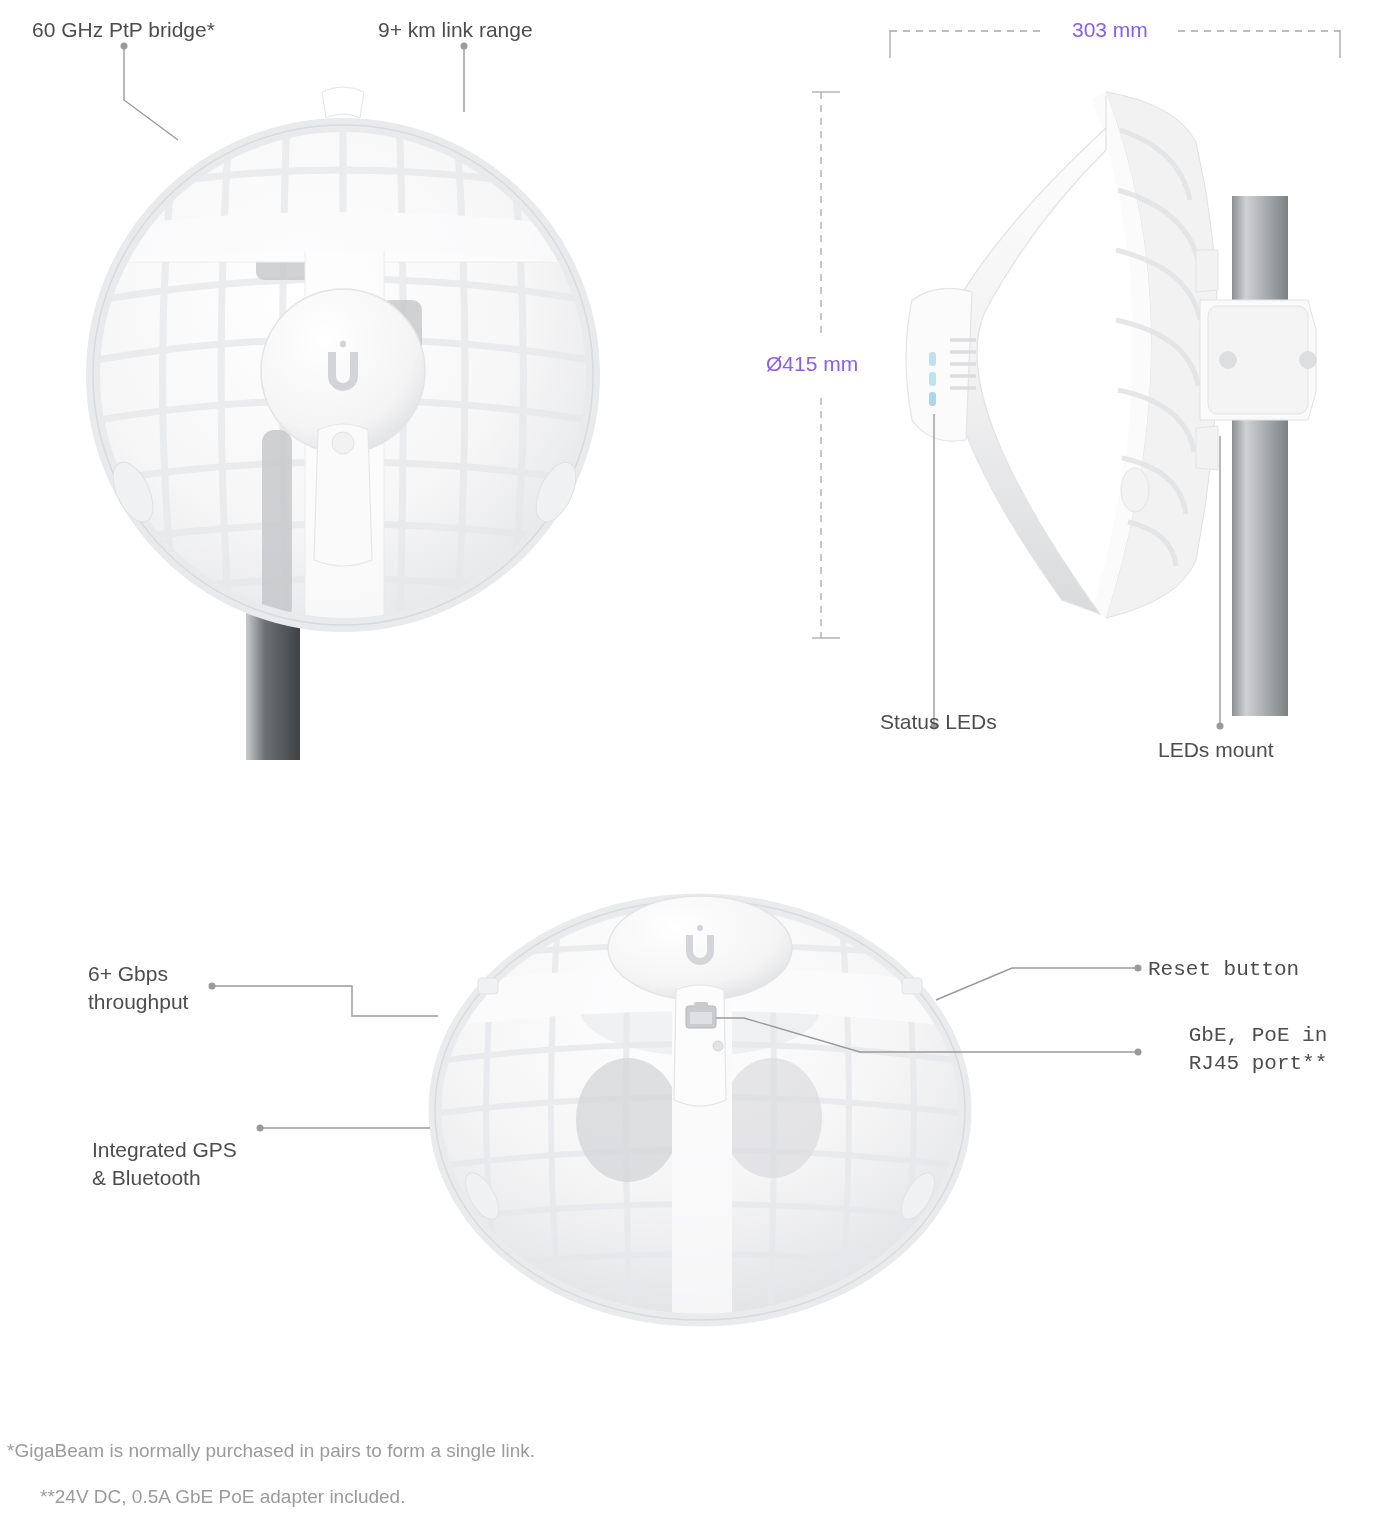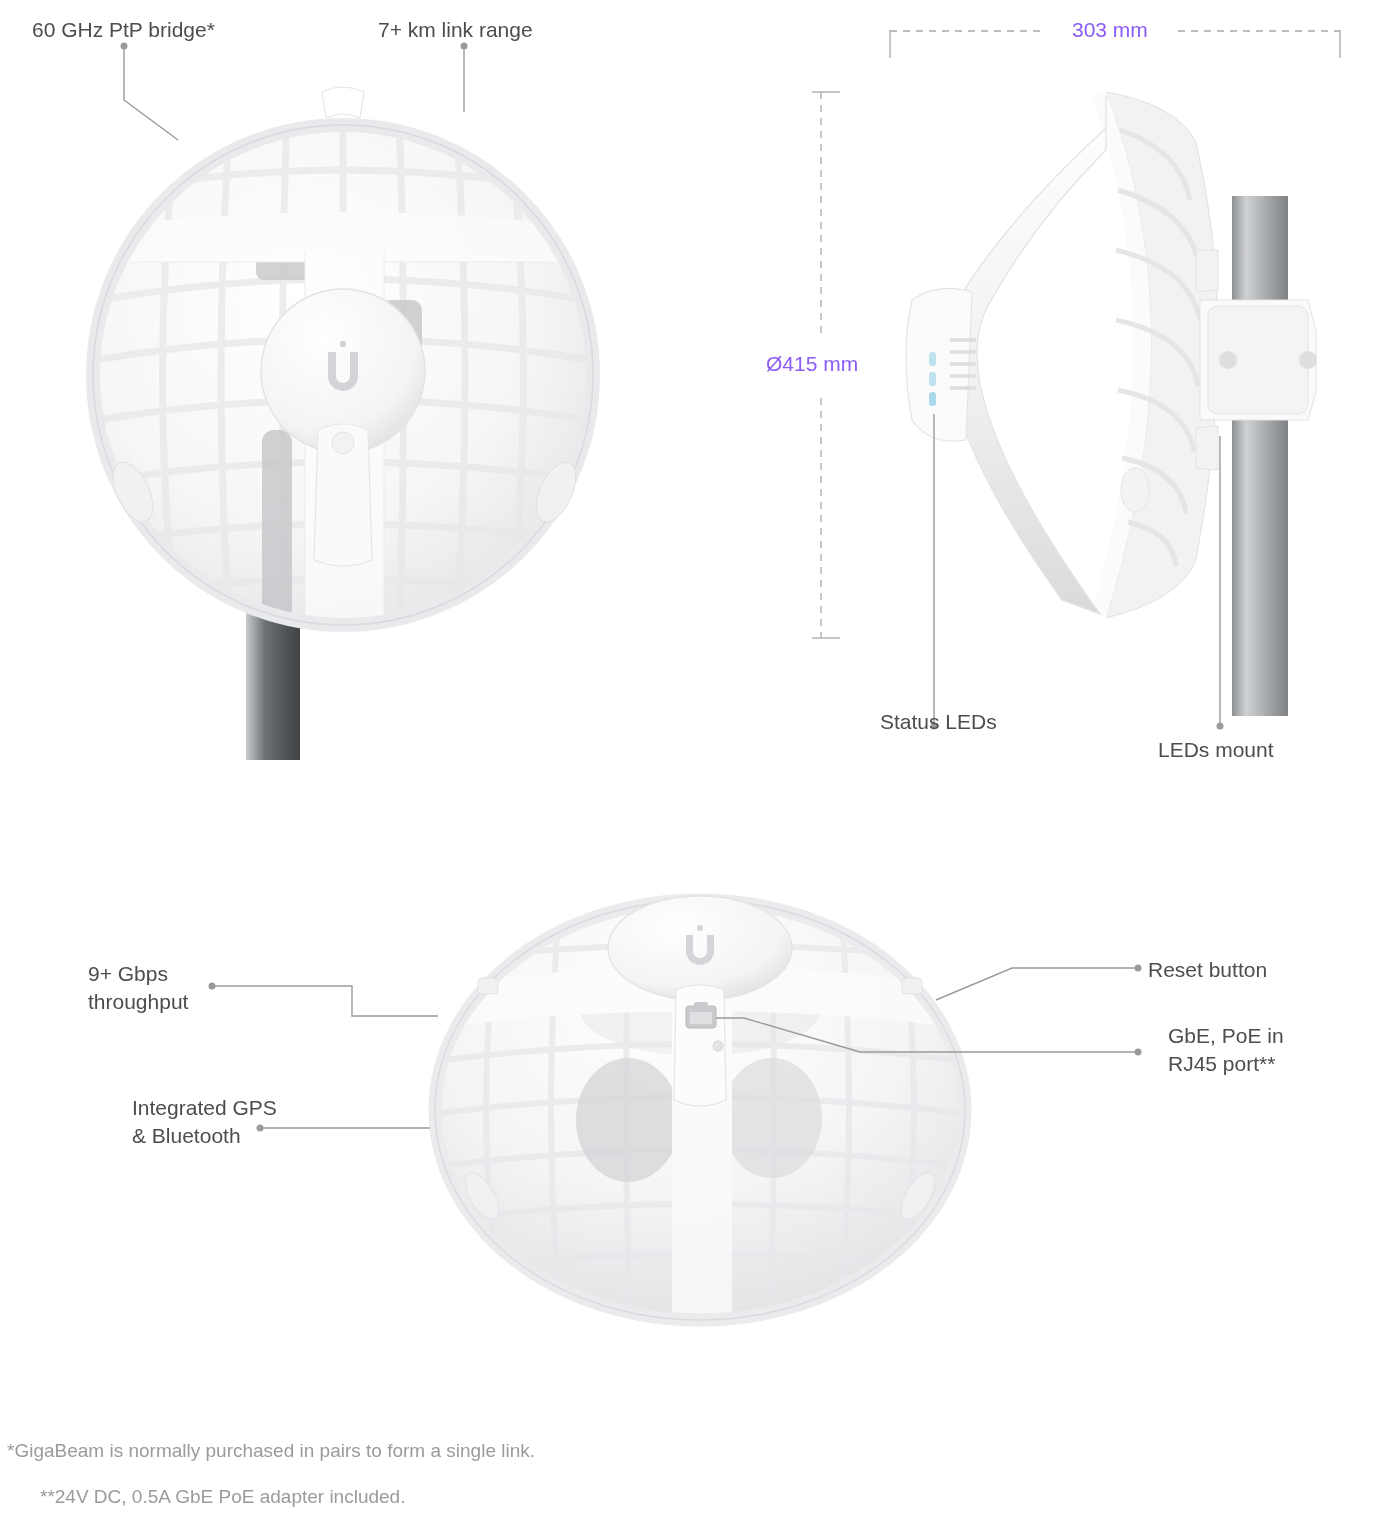--- a/index.html
+++ b/index.html
@@ -22,21 +22,21 @@
     height: 1534px;
     padding-left: 7px;
   }
   .callout {
     position: absolute;
     font-size: 21px;
     line-height: 28px;
     color: #4d4d4d;
     white-space: pre-line;
   }
-  .callout.right { text-align: left; }
+  .callout.right { text-align: center; font-family: Liberation Mono, monospace; }
   .dim-label {
     position: absolute;
     font-size: 21px;
     color: #8b5cf6;
   }
   .footnote {
     position: absolute;
     width: 100%;
     font-size: 19px;
     color: #9b9b9b;
@@ -290,34 +290,34 @@
 
       <path class="dim-solid" d="M812 92 L840 92"></path>
       <path class="dim-solid" d="M812 638 L840 638"></path>
       <path class="dim-line" d="M821 92 L821 336"></path>
       <path class="dim-line" d="M821 398 L821 638"></path>
     </g>
   </svg>
 
   <div class="callout" style="left:32px; top:16px;">60 GHz PtP bridge*</div>
 
-  <div class="callout" style="left:378px; top:16px;">7+ km link range</div>
+  <div class="callout" style="left:378px; top:16px;">9+ km link range</div>
 
   <div class="dim-label" style="left:766px; top:352px;">Ø415 mm</div>
 
   <div class="dim-label" style="left:1072px; top:18px;">303 mm</div>
 
   <div class="callout" style="left:868px; top:708px;margin-left:12px;">Status LEDs</div>
 
   <div class="callout" style="left:1158px; top:736px;">LEDs mount</div>
 
-  <div class="callout" style="left:88px; top:960px; width:140px;">9+ Gbps
+  <div class="callout" style="left:88px; top:960px; width:140px;">6+ Gbps
 throughput</div>
 
-  <div class="callout" style="left:92px; top:1094px; width:190px;margin-left:40px;">Integrated GPS
+  <div class="callout" style="left:92px; top:1136px; width:190px;">Integrated GPS
 &amp; Bluetooth</div>
 
   <div class="callout right" style="left:1148px; top:956px;">Reset button</div>
 
   <div class="callout right" style="left:1148px; top:1022px; width:180px;margin-left:20px;">GbE, PoE in
 RJ45 port**</div>
 
   <div class="footnote" style="top:1440px;">*GigaBeam is normally purchased in pairs to form a single link.</div>
 
   <div class="footnote" style="top:1486px;margin-left:33px;">**24V DC, 0.5A GbE PoE adapter included.</div>

